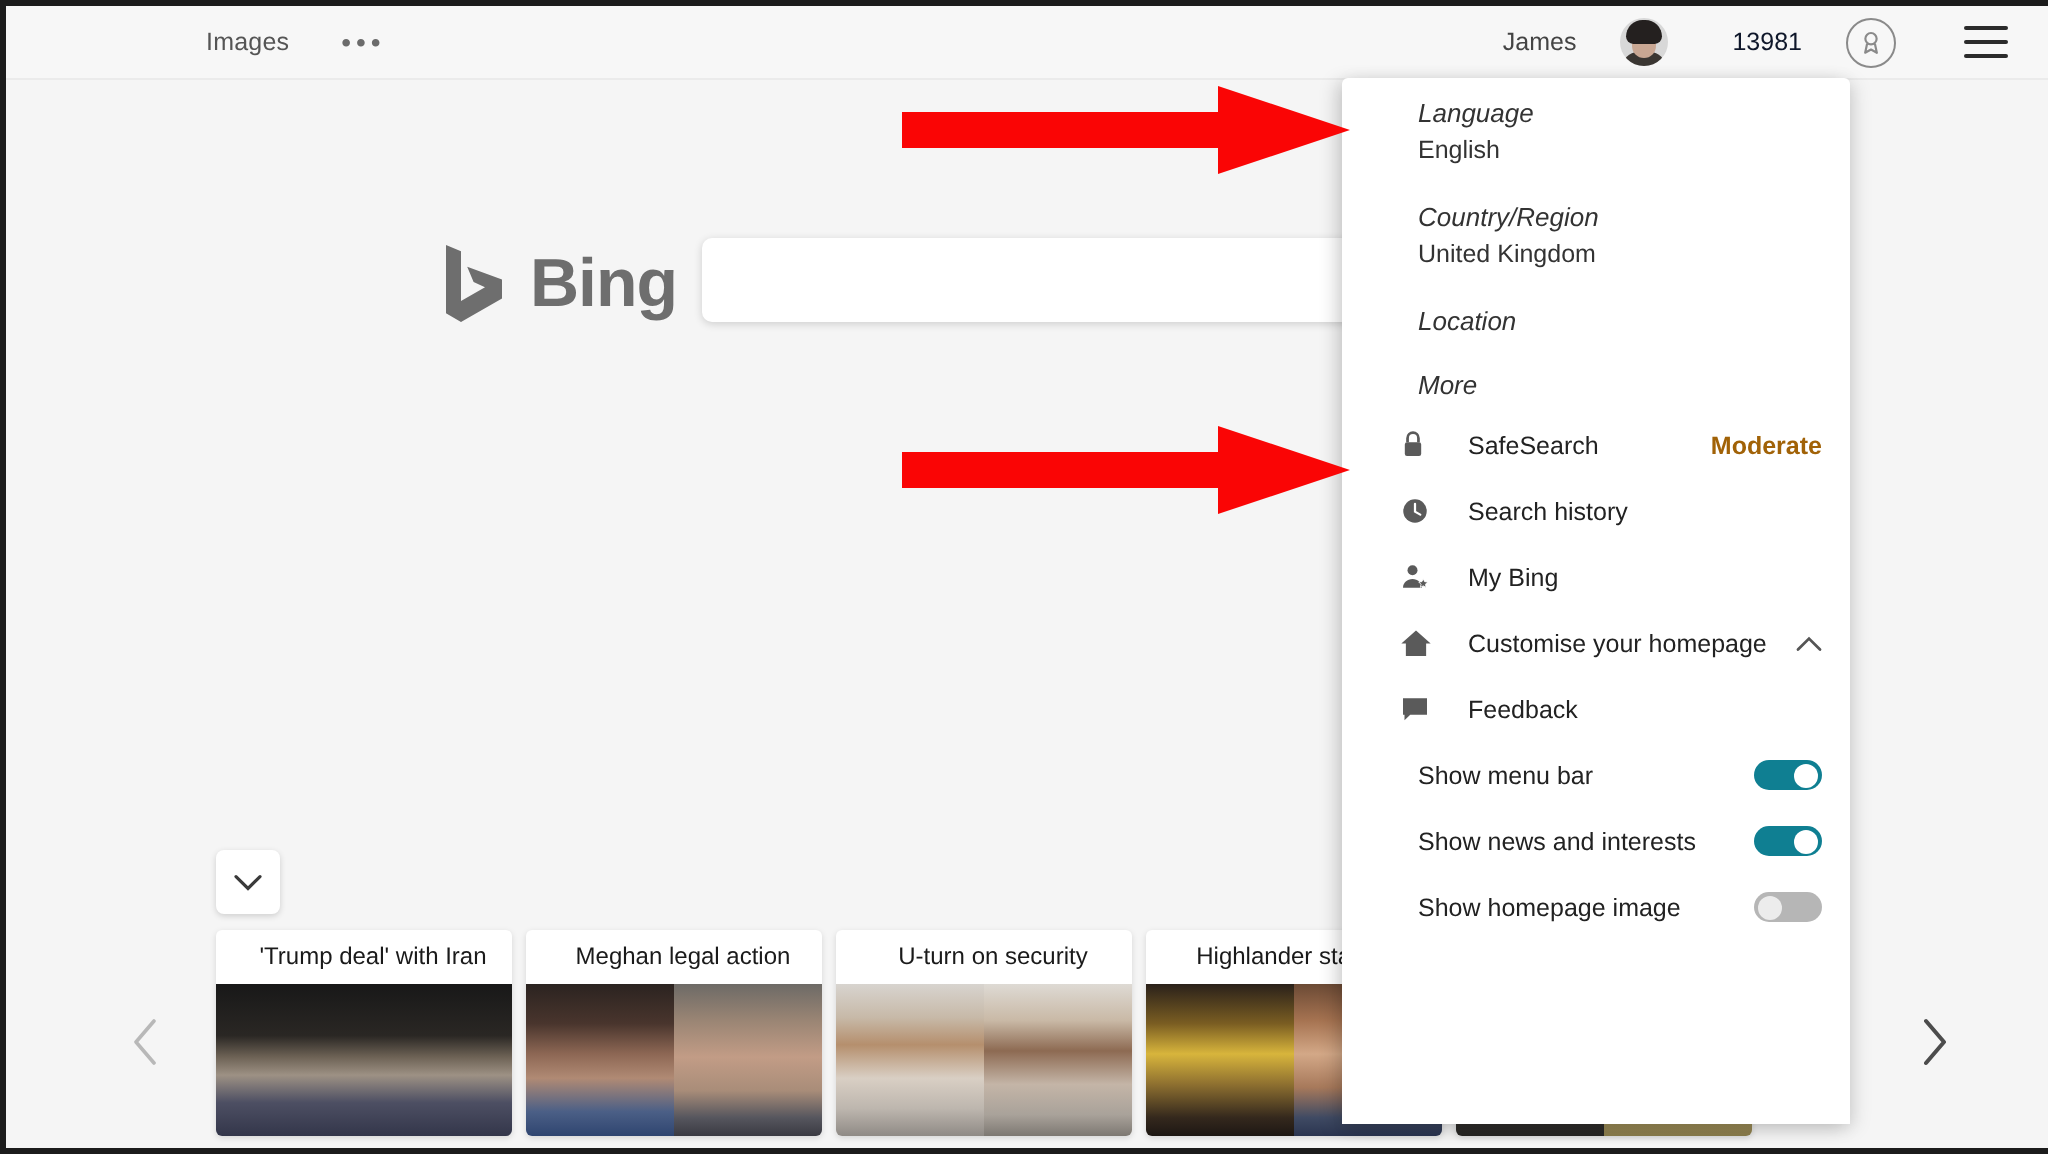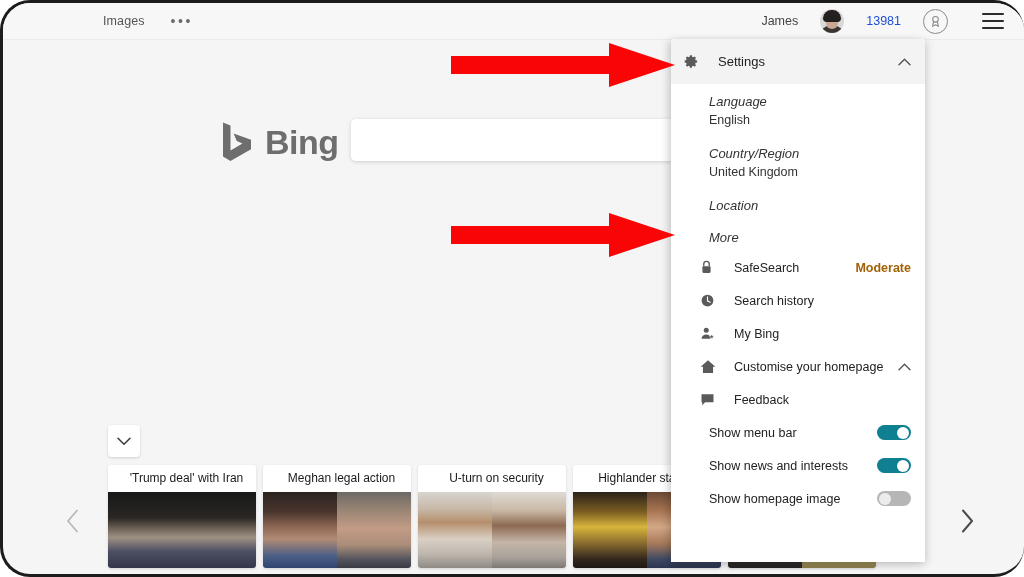--- a/index.html
+++ b/index.html
@@ -18,21 +18,20 @@
   #page {
     position: relative;
     width: 1024px;
     height: 577px;
     background: #f5f5f5;
     box-sizing: border-box;
     border-top: 3px solid #1c1c1c;
     border-left: 3px solid #1c1c1c;
     border-bottom: 3px solid #1c1c1c;
     overflow: hidden;
-    border-radius: 30px;
   }
 
   
   #topbar {
     position: absolute;
     left: 0; top: 0;
     width: 1021px;
     height: 36px;
     background: #f7f7f7;
     border-bottom: 1px solid #ebebeb;
@@ -95,21 +94,22 @@
   }
   .avatar .body {
     position: absolute;
     left: 1px; bottom: -2px;
     width: 22px; height: 9px;
     border-radius: 8px 8px 0 0;
     background: #3a3632;
   }
   .rewards-count {
     font-size: 12.5px;
-    color: #1d4ed8;
+    color: #0f172a;
+    margin-left: 10px;
   }
   .rewards-icon {
     width: 23px; height: 23px;
     border: 1.4px solid #8a8a8a;
     border-radius: 50%;
     display: flex;
     align-items: center;
     justify-content: center;
     cursor: pointer;
     flex: 0 0 auto;
@@ -430,34 +430,20 @@
     </svg>
   </div>
   <div class="side-chevron" id="chev-right">
     <svg width="14" height="24" viewBox="0 0 14 24" aria-hidden="true" class="ic">
       <path d="M3 1.5 L12 12 L3 22.5" fill="none" stroke="#3a3a3a" stroke-width="2" stroke-linecap="round" stroke-linejoin="round"></path>
     </svg>
   </div>
 
   <div id="flyout">
 
-    <div class="fly-header">
-      <span class="ico">
-        <svg width="15" height="15" viewBox="0 0 24 24" aria-hidden="true" class="ic">
-          <path fill="#5a5a5a" d="M12 8.2a3.8 3.8 0 1 0 0 7.6 3.8 3.8 0 0 0 0-7.6zm0 5.9a2.1 2.1 0 1 1 0-4.2 2.1 2.1 0 0 1 0 4.2z"></path>
-          <path fill="#5a5a5a" d="M21 13.6v-3.2l-2.4-.4a6.9 6.9 0 0 0-.8-1.9l1.4-2-2.3-2.3-2 1.4a6.9 6.9 0 0 0-1.9-.8L12.6 2h-3.2l-.4 2.4c-.67.18-1.3.45-1.9.8l-2-1.4L2.8 6.1l1.4 2c-.35.6-.62 1.23-.8 1.9L1 10.4v3.2l2.4.4c.18.67.45 1.3.8 1.9l-1.4 2 2.3 2.3 2-1.4c.6.35 1.23.62 1.9.8l.4 2.4h3.2l.4-2.4c.67-.18 1.3-.45 1.9-.8l2 1.4 2.3-2.3-1.4-2c.35-.6.62-1.23.8-1.9l2.4-.4z"></path>
-        </svg>
-      </span>
-      <span class="lbl">Settings</span>
-      <span>
-        <svg width="13" height="8" viewBox="0 0 13 8" aria-hidden="true" class="ic">
-          <path d="M1 6.7 L6.5 1.3 L12 6.7" fill="none" stroke="#555" stroke-width="1.4" stroke-linecap="round"></path>
-        </svg>
-      </span>
-    </div>
 
     <div class="sub-list">
       <div class="sub-item">
         <span class="sub-label">Language</span>
         <span class="sub-value">English</span>
       </div>
       <div class="sub-gap"></div>
       <div class="sub-item">
         <span class="sub-label">Country/Region</span>
         <span class="sub-value">United Kingdom</span>

